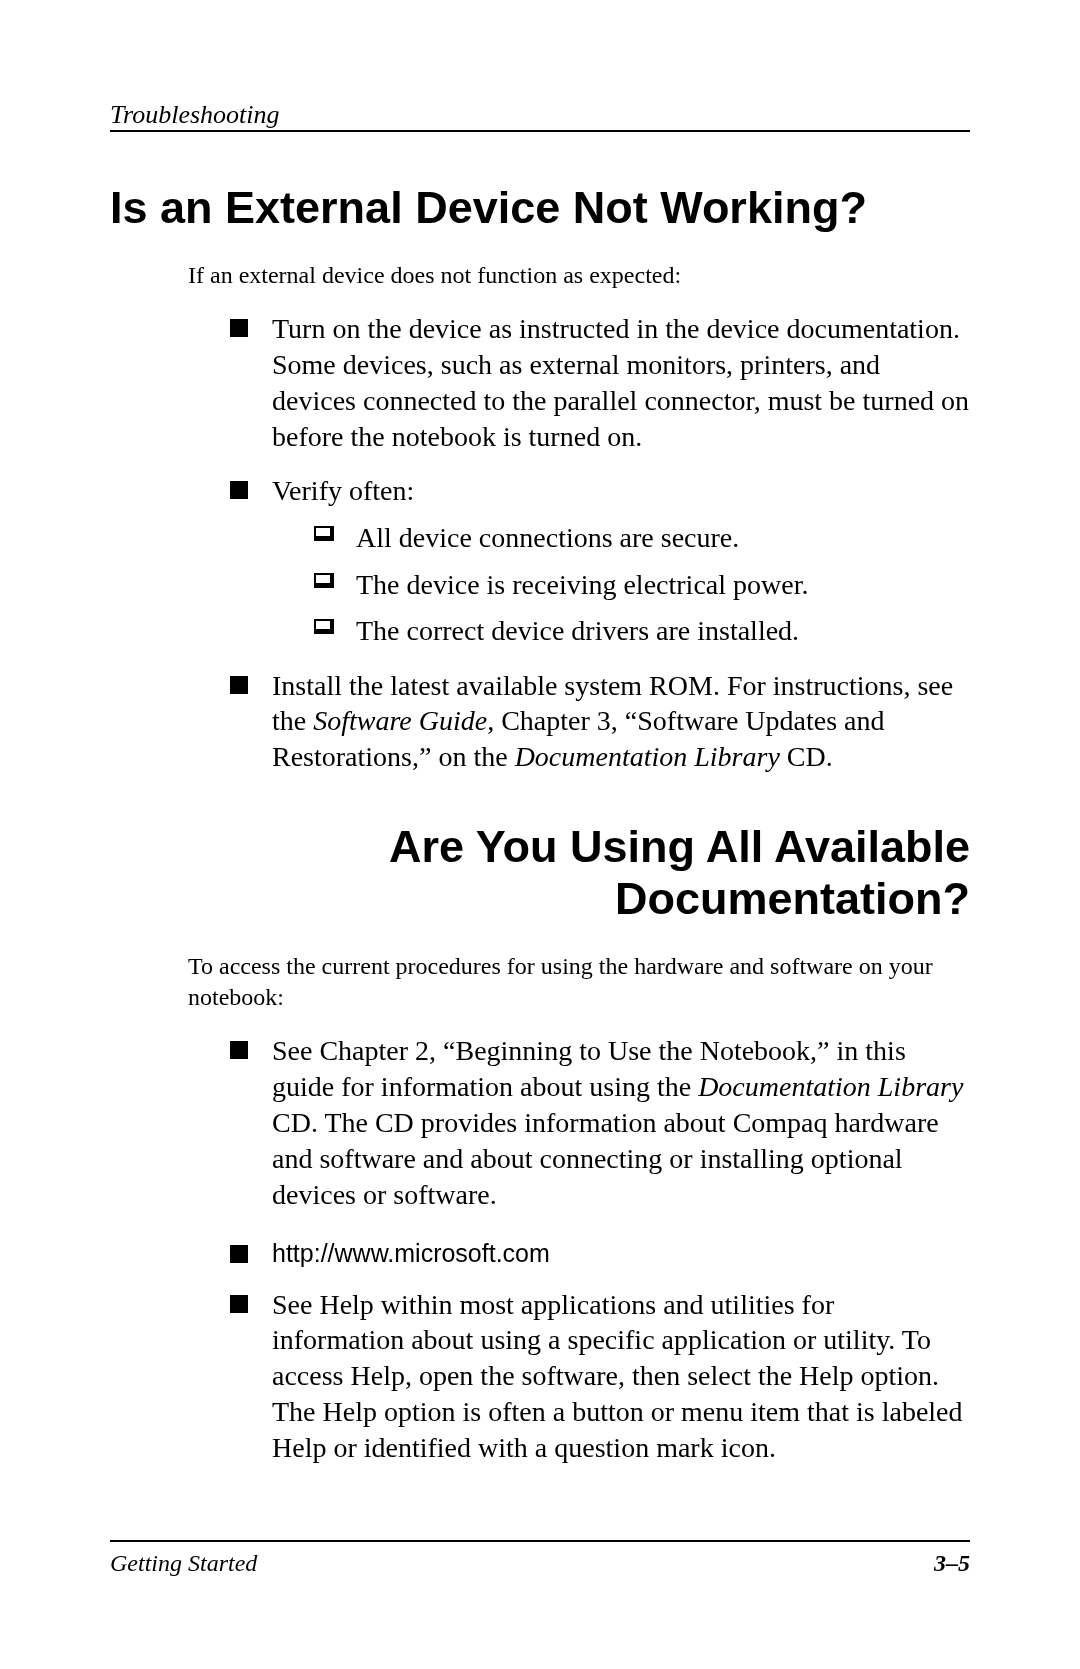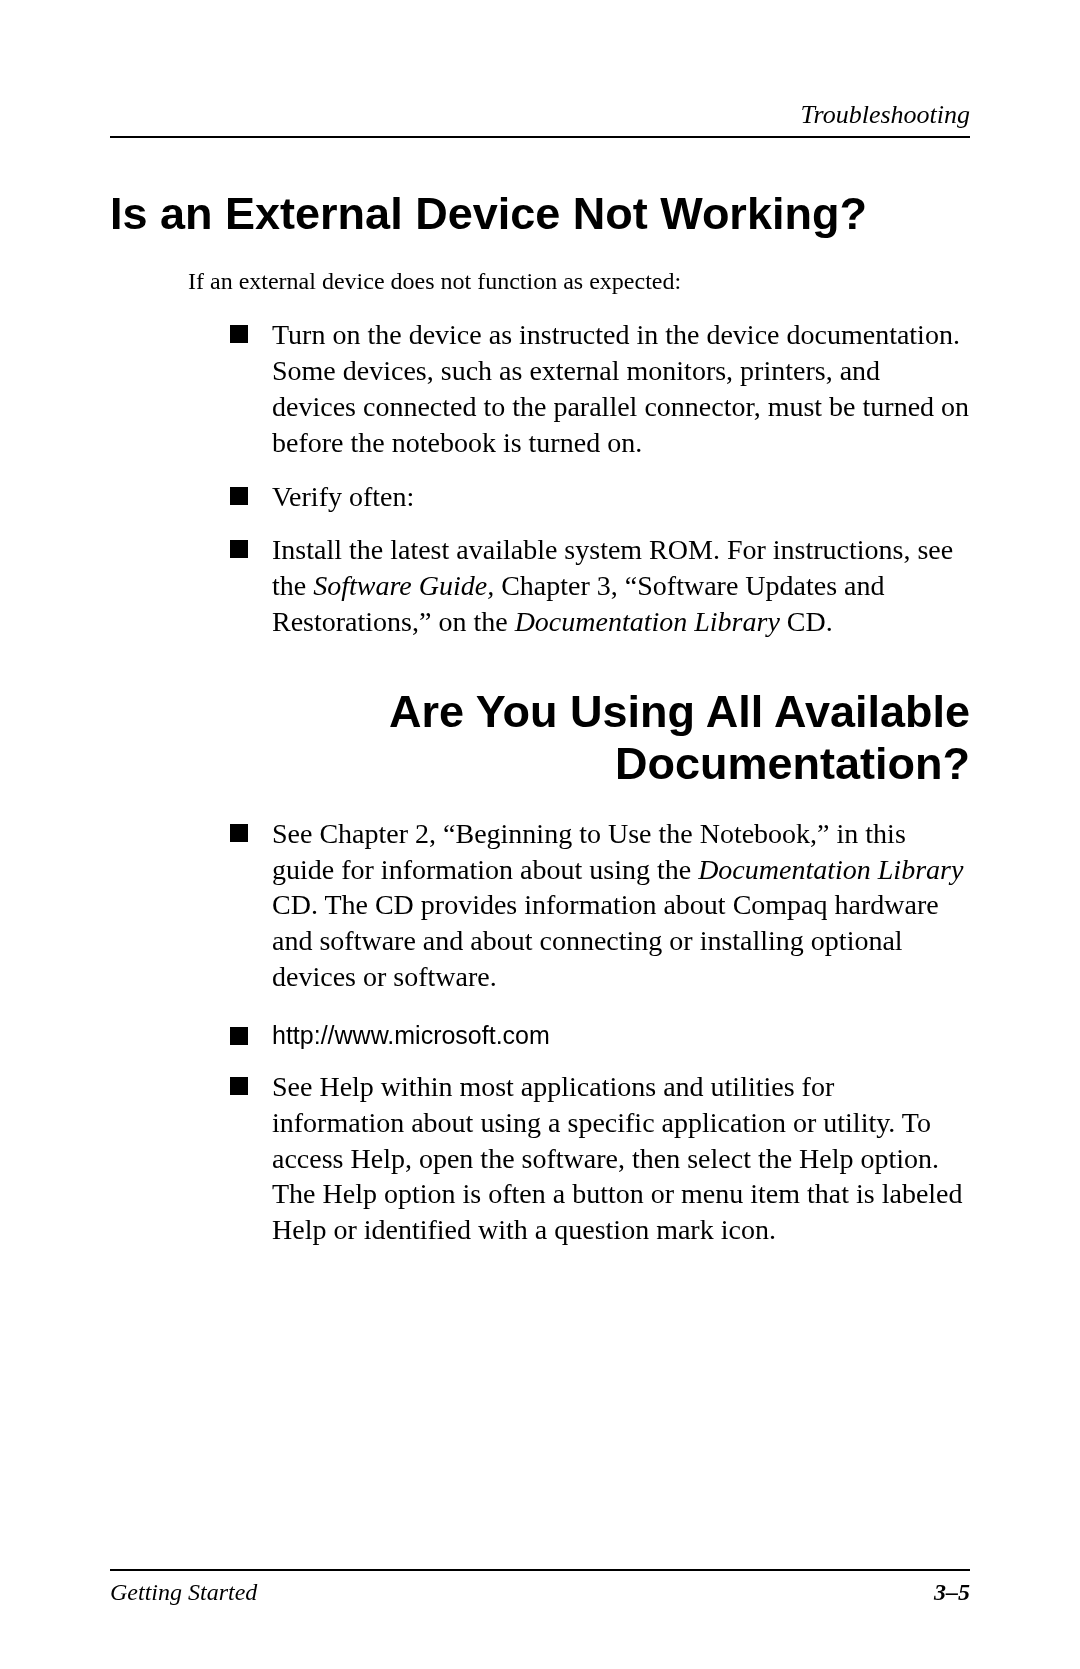--- a/index.html
+++ b/index.html
@@ -12,24 +12,23 @@
     color: #000;
   }
   .page {
     position: relative;
     box-sizing: border-box;
     width: 1080px;
     height: 1669px;
     padding: 100px 110px 80px 110px;
   }
   .header-label {
-    text-align: right;
+    text-align: left;
     font-style: italic;
     font-size: 26px;
-    margin-bottom: 6px;
   }
   .header-rule {
     border: none;
     border-top: 2px solid #000;
     margin: 0 0 50px 0;
   }
   h2 {
     font-family: Liberation Sans, sans-serif;
     font-weight: bold;
     font-size: 45px;
@@ -95,21 +94,21 @@
   .sans-url {
     font-family: Arial, Helvetica, sans-serif;
     font-size: 25px;
     display: block;
     margin-top: 24px;
   }
   .footer {
     position: absolute;
     left: 110px;
     right: 110px;
-    bottom: 63px;
+    bottom: 92px;
   }
   .footer-rule {
     border: none;
     border-top: 2px solid #000;
     margin: 0 0 8px 0;
   }
   .footer-row {
     display: flex;
     justify-content: space-between;
     font-size: 24px;
@@ -130,28 +129,34 @@
   <h2>Is an External Device Not Working?</h2>
 
   <p class="intro">If an external device does not function as expected:</p>
 
   <ul class="main">
     <li>
       <span>Turn on the device as instructed in the device documentation. Some devices, such as external monitors, printers, and devices connected to the parallel connector, must be turned on before the notebook is turned on.</span>
     </li>
     <li>
       <span>Verify often:</span>
+      <ul class="sub">
+        <li><span>All device connections are secure.</span></li>
+        <li><span>The device is receiving electrical power.</span></li>
+        <li><span>The correct device drivers are installed.</span></li>
+      </ul>
     </li>
     <li>
       <span>Install the latest available system ROM. For instructions, see the </span><span class="italic">Software Guide,</span><span> Chapter 3, “Software Updates and Restorations,” on the </span><span class="italic">Documentation Library</span><span> CD.</span>
     </li>
   </ul>
 
   <h2 class="second">Are You Using All Available Documentation?</h2>
 
+  <p class="intro">To access the current procedures for using the hardware and software on your notebook:</p>
 
   <ul class="main">
     <li>
       <span>See Chapter 2, “Beginning to Use the Notebook,” in this guide for information about using the </span><span class="italic">Documentation Library</span><span> CD. The CD provides information about Compaq hardware and software and about connecting or installing optional devices or software.</span>
     </li>
     <li>
       <span class="sans-url">http://www.microsoft.com</span>
     </li>
     <li>
       <span>See Help within most applications and utilities for information about using a specific application or utility. To access Help, open the software, then select the Help option. The Help option is often a button or menu item that is labeled Help or identified with a question mark icon.</span>

